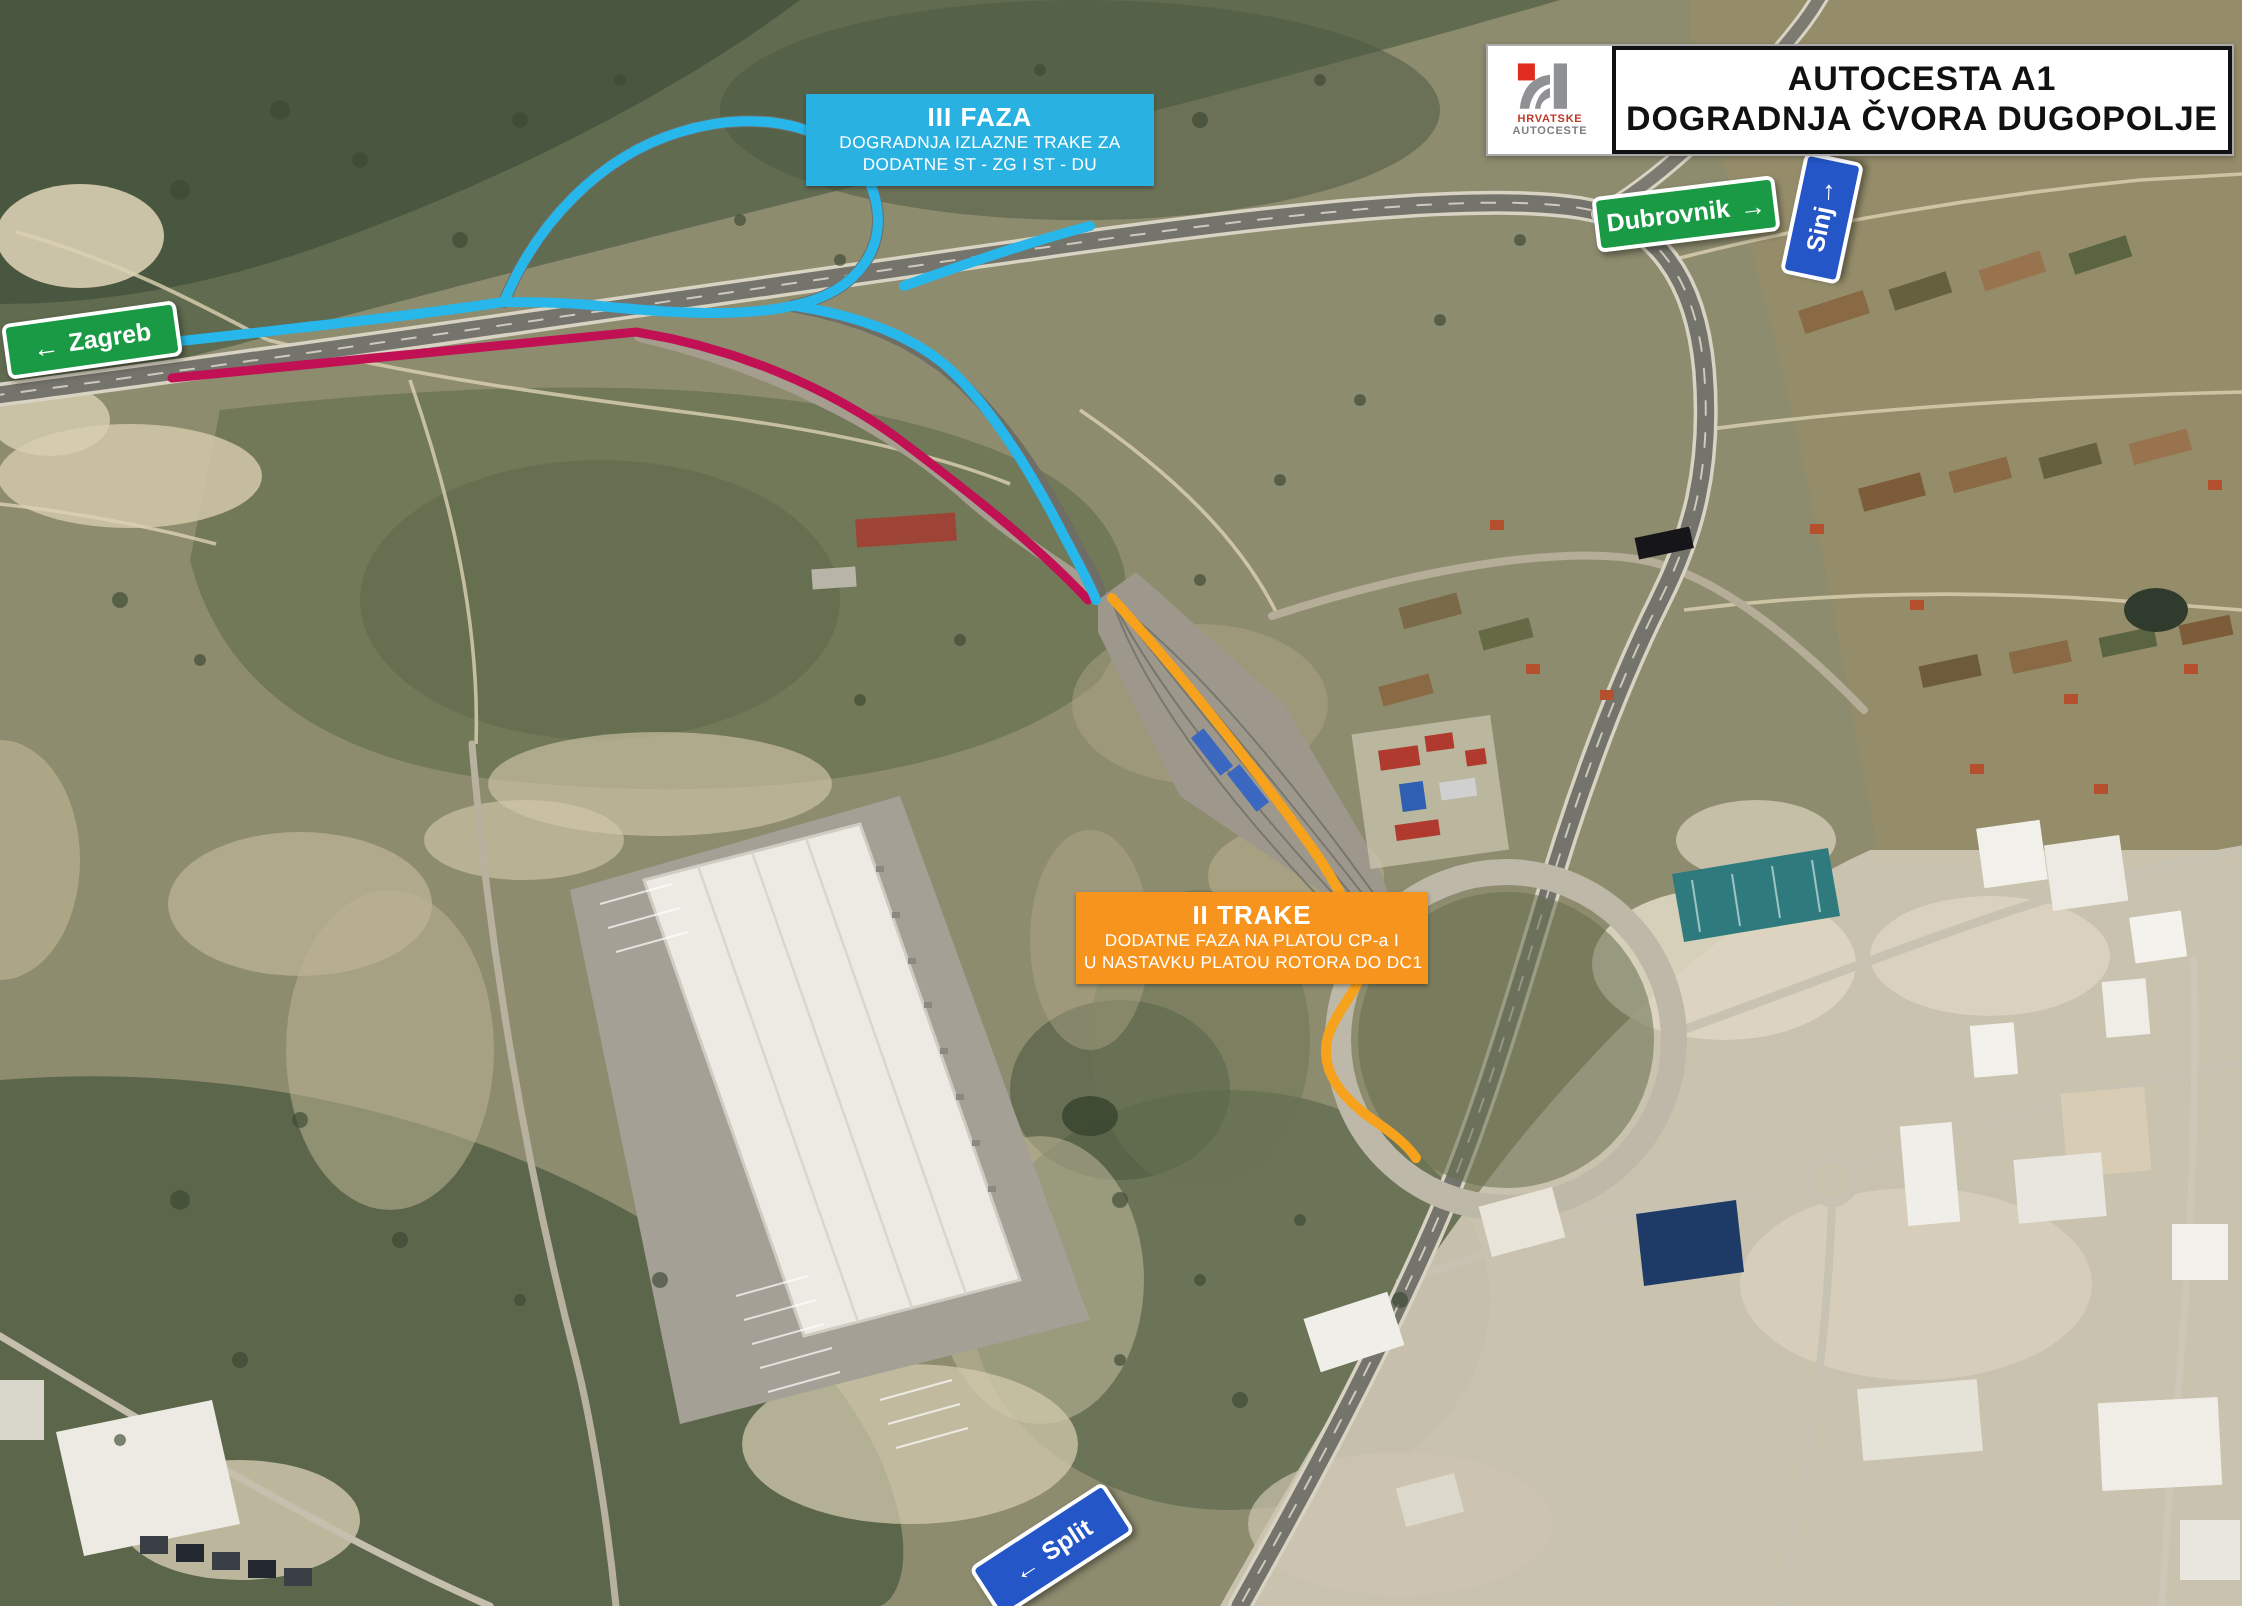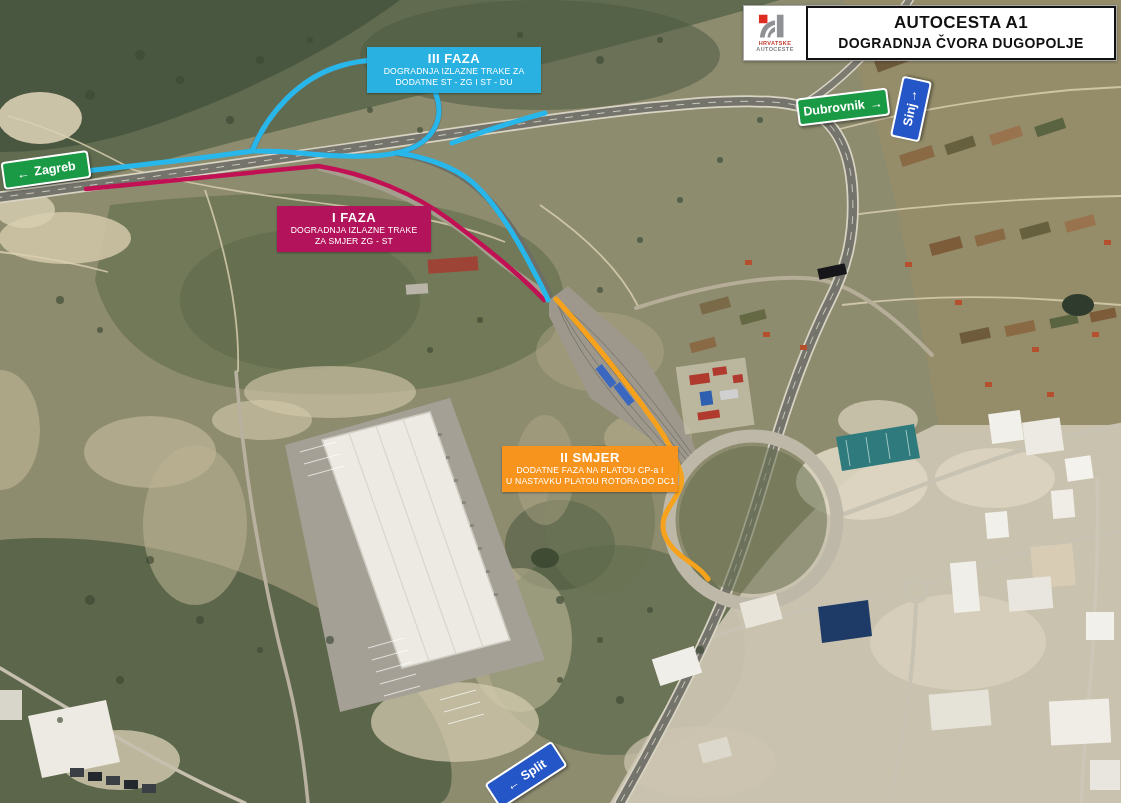--- a/index.html
+++ b/index.html
@@ -2,45 +2,45 @@
 <html><head>
 <meta charset="utf-8">
 <style>
   html,body{margin:0;padding:0;background:#222;}
   .stage{position:relative;width:1121px;height:803px;overflow:hidden;
          font-family:"Liberation Sans","DejaVu Sans",sans-serif;background:#8e8c6f;}
   .map-svg{position:absolute;left:0;top:0;width:1121px;height:803px;display:block;}
 
   
   .callout{position:absolute;color:#fff;text-align:center;padding:4px 4px 5px 4px;
-           box-shadow:0 1px 2px rgba(0,0,0,.35);}
+           box-shadow:0 1px 2px rgba(0,0,0,.35);margin-left:36px;}
   .c-title{font-weight:bold;font-size:13px;letter-spacing:.5px;line-height:15px;}
   .c-line{font-size:8.6px;line-height:11px;letter-spacing:.2px;white-space:nowrap;}
 
   
   .sign{position:absolute;display:flex;align-items:center;justify-content:center;gap:5px;
         color:#fff;font-weight:bold;font-size:12.5px;border:2px solid #fff;border-radius:4px;
         box-shadow:1px 2px 3px rgba(0,0,0,.4);white-space:nowrap;}
   .sign .arrow{font-size:13px;line-height:1;display:inline-block;}
   .sign-sinj .arrow{transform:rotate(80deg);} 
 
   
-  .title-panel{position:absolute;left:743px;top:5px;width:372px;height:54px;display:flex;
+  .title-panel{position:absolute;left:743px;top:22px;width:372px;height:54px;display:flex;
                background:#fff;border:1px solid #aaa;box-shadow:0 1px 3px rgba(0,0,0,.3);}
   .logo-cell{width:62px;display:flex;flex-direction:column;align-items:center;
              justify-content:center;padding:2px 0;background:#fff;}
   .logo-svg{width:34px;height:26px;display:block;}
   .logo-word{font-size:5.5px;font-weight:bold;letter-spacing:.4px;line-height:6px;}
   .logo-word.red{color:#c0392b;}
   .logo-word.gray{color:#7d7f83;}
   .title-cell{flex:1;border:2px solid #111;display:flex;flex-direction:column;
               align-items:center;justify-content:center;background:#fff;}
   .t1,.t2{font-weight:bold;color:#111;letter-spacing:.4px;line-height:20px;}
   .t1{font-size:17px;}
-  .t2{font-size:14px;}
+  .t2{font-size:17px;}
 </style>
 </head>
 <body>
 
 <div class="stage">
 
 <svg class="map-svg" viewBox="0 0 1121 803">
 
   <g>
     <rect width="1121" height="803" fill="#8e8c6f"></rect>
@@ -306,28 +306,23 @@
     <path d="M556,299 C588,334 626,382 656,424 C668,441 676,456 681,474 C685,492 670,500 664,518 C659,536 672,550 688,561 C697,567 704,573 708,579" stroke="#f6a21c" stroke-width="5"></path>
   </g>
 </svg>
 
 <div class="callout" style="left: 367px; top: 47px; width: 166px; background-color: rgb(41, 177, 226);">
   <div class="c-title">III FAZA</div>
   <div class="c-line">DOGRADNJA IZLAZNE TRAKE ZA</div>
   <div class="c-line">DODATNE ST - ZG I ST - DU</div>
 </div>
 
-<div class="callout" style="left: 277px; top: 206px; width: 146px; background-color: rgb(179, 19, 90);">
-  <div class="c-title">I FAZA</div>
-  <div class="c-line">DOGRADNJA IZLAZNE TRAKE</div>
-  <div class="c-line">ZA SMJER ZG - ST</div>
-</div>
 
 <div class="callout" style="left: 502px; top: 446px; width: 168px; background-color: rgb(247, 148, 29);">
-  <div class="c-title">II SMJER</div>
+  <div class="c-title">II TRAKE</div>
   <div class="c-line">DODATNE FAZA NA PLATOU CP-a I</div>
   <div class="c-line">U NASTAVKU PLATOU ROTORA DO DC1</div>
 </div>
 
 <div class="sign" style="left: 2px; top: 156px; width: 84px; height: 24px; transform: rotate(-8deg); background-color: rgb(27, 154, 70);">
   <span class="arrow">←</span>
   <span>Zagreb</span>
 </div>
 
 <div class="sign" style="left: 797px; top: 93px; width: 88px; height: 24px; transform: rotate(-7deg); background-color: rgb(27, 154, 70);">

